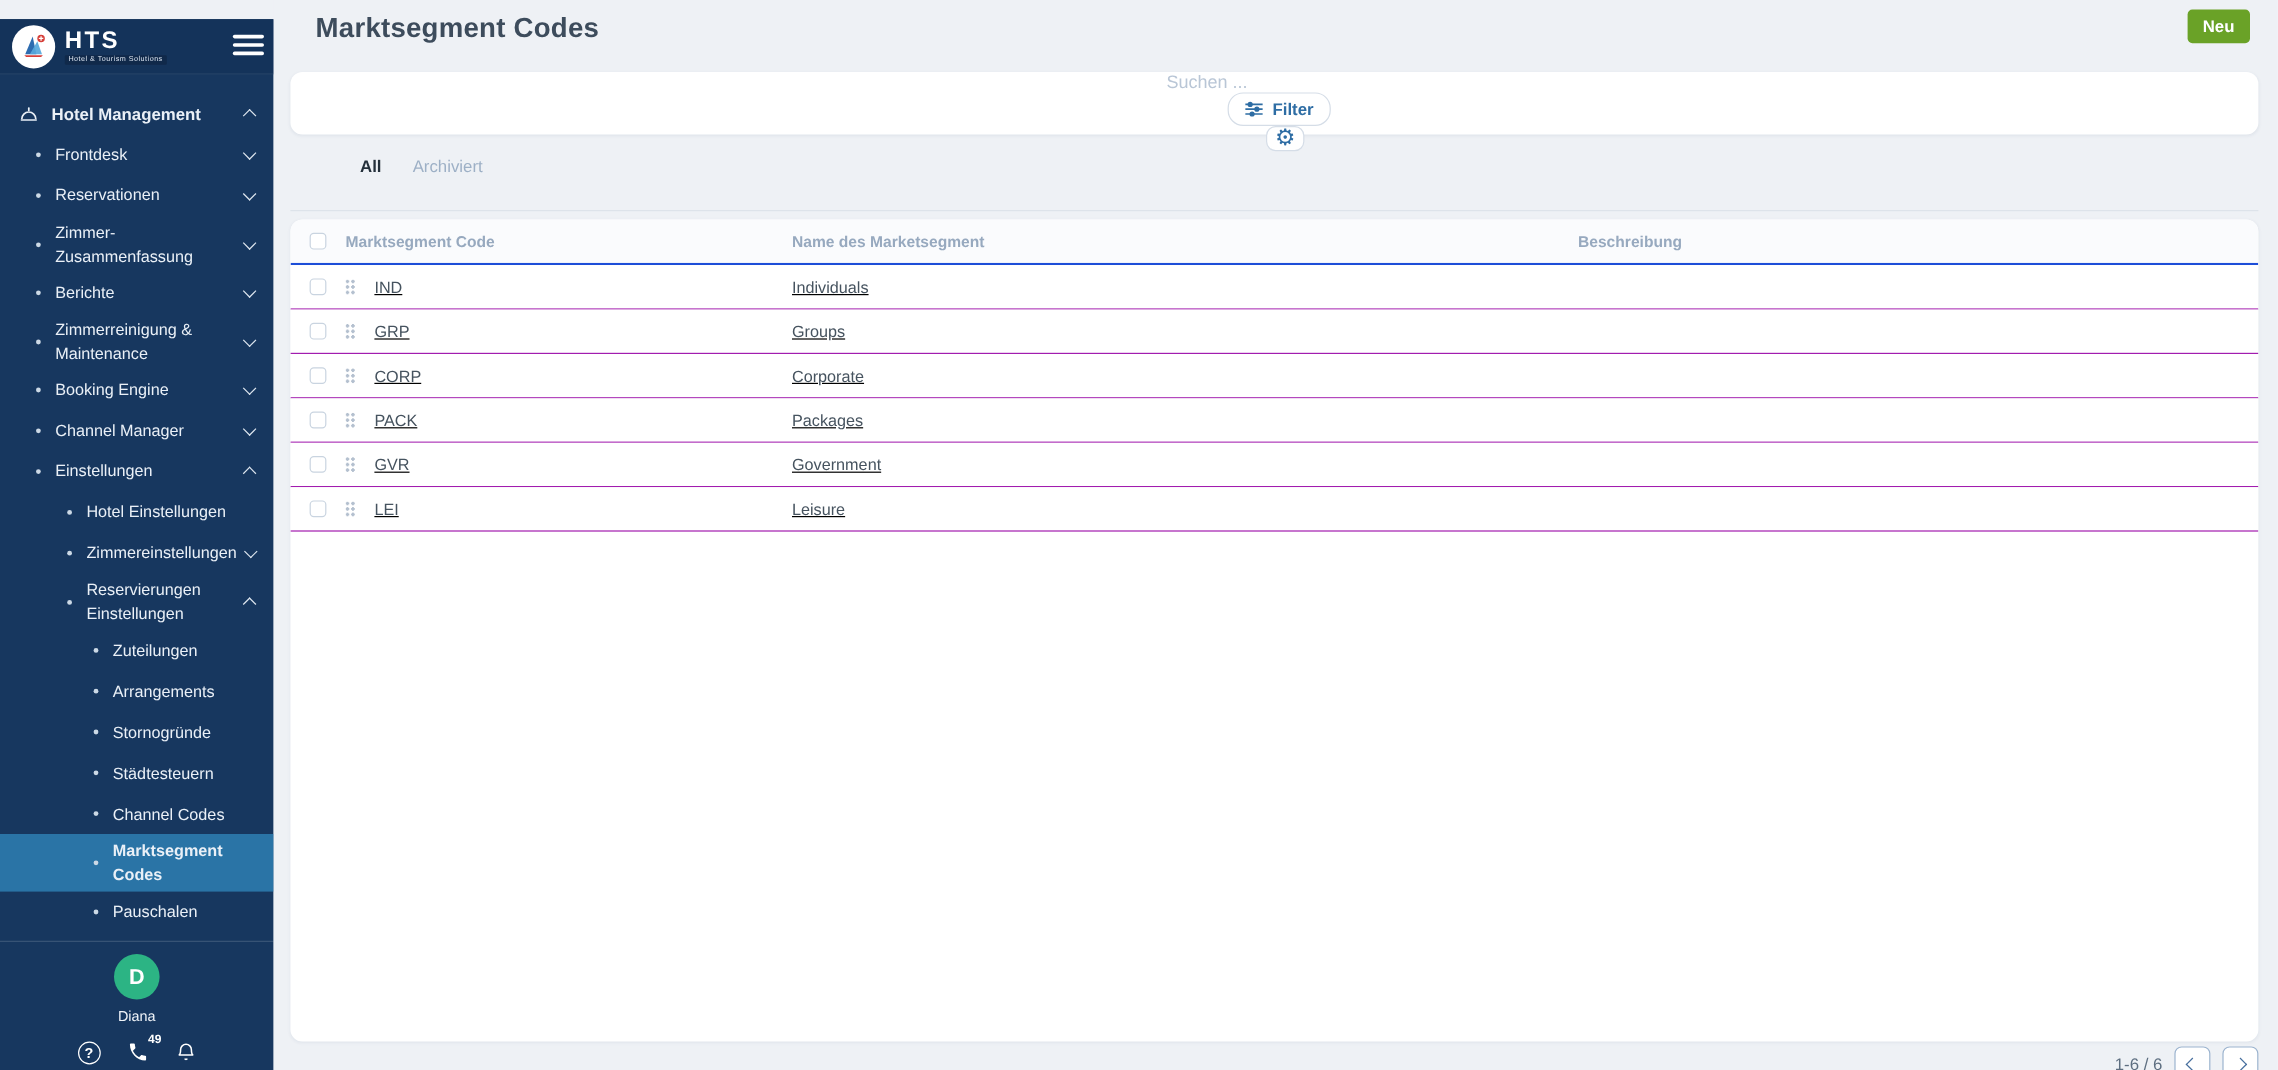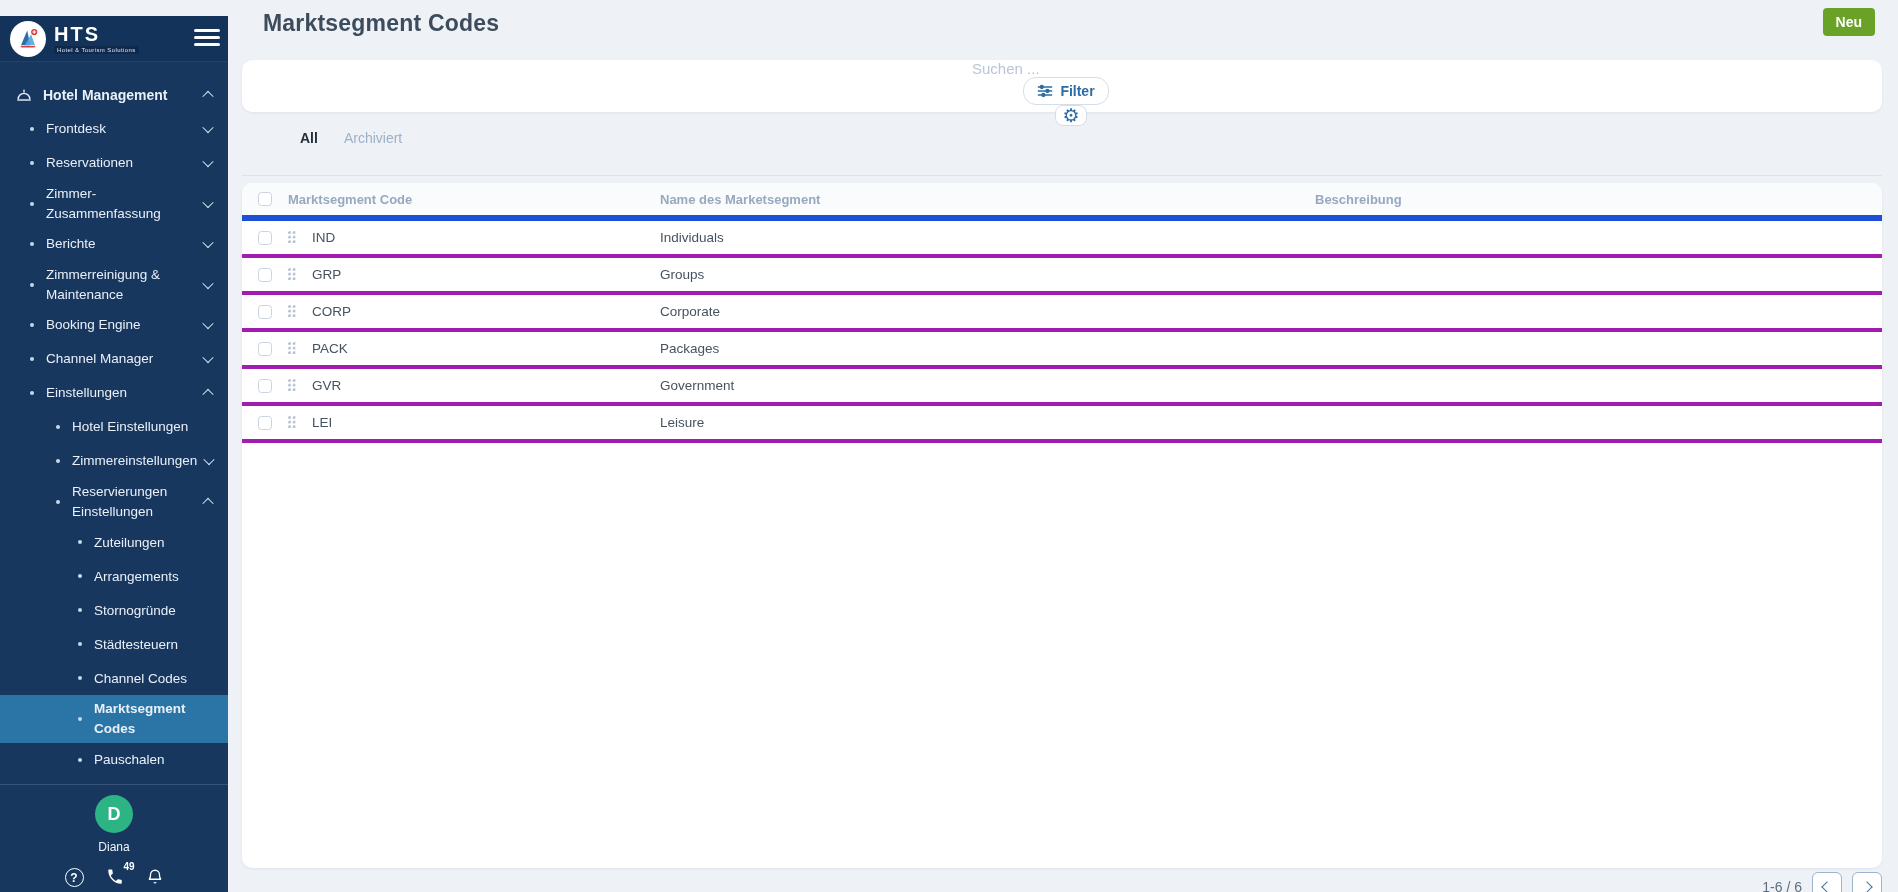--- a/index.html
+++ b/index.html
@@ -75,25 +75,25 @@
   .tabs { position:absolute; left:37px; top:130px; display:flex; gap:26px; font-size:14px; }
   .tab { cursor:pointer; color:#9db0c6; padding-bottom:6px; }
   .tab.active { color:#232f3a; font-weight:700;margin-left:35px; }
   .tabs-divider { position:absolute; left:14px; right:16px; top:175px; height:1px; background:#dde3ea; }
 
   .table-card { position:absolute; left:14px; right:16px; top:183px; bottom:24px;
                 background:#ffffff; border-radius:10px; box-shadow:0 1px 3px rgba(23,55,95,.06);
                 overflow:hidden; }
   .trow { display:grid; grid-template-columns:30px 24px 348px 655px 1fr;
           align-items:center; padding-left:16px; }
-  .thead { height:38px; background:#fafbfd; border-bottom:6px solid #1d4ed8;
+  .thead { height:38px; background:#fafbfd; border-bottom:2px solid #1d4ed8;
            border-radius:10px 10px 0 0; }
   .th { font-size:13px; font-weight:600; color:#97a9bf; }
   .th.col-code { grid-column:2 / 4; }
-  .tbody .trow { height:37px; border-bottom:4px solid #a21caf; background:#ffffff; cursor:pointer; }
+  .tbody .trow { height:37px; border-bottom:1px solid #a21caf; background:#ffffff; cursor:pointer;text-decoration:underline; }
   .cell { font-size:13.5px; color:#46535f; }
   .checkbox { width:14px; height:14px; border:1.5px solid #c9d4e0; border-radius:3.5px;
               background:#ffffff; cursor:pointer; }
   .drag-handle { width:8px; height:13px;
                  background-image:radial-gradient(circle at 1.6px 1.6px, #b4c0cf 1.3px, transparent 1.45px);
                  background-size:4.6px 4.6px; cursor:grab; }
 
   .pagination { position:absolute; right:16px; top:872px; display:flex; align-items:center; gap:10px; }
   .page-range { font-size:14px; color:#5d6e80; }
   .page-btn { width:30px; height:30px; background:#ffffff; border:1px solid #9cb4cf; border-radius:6px;

